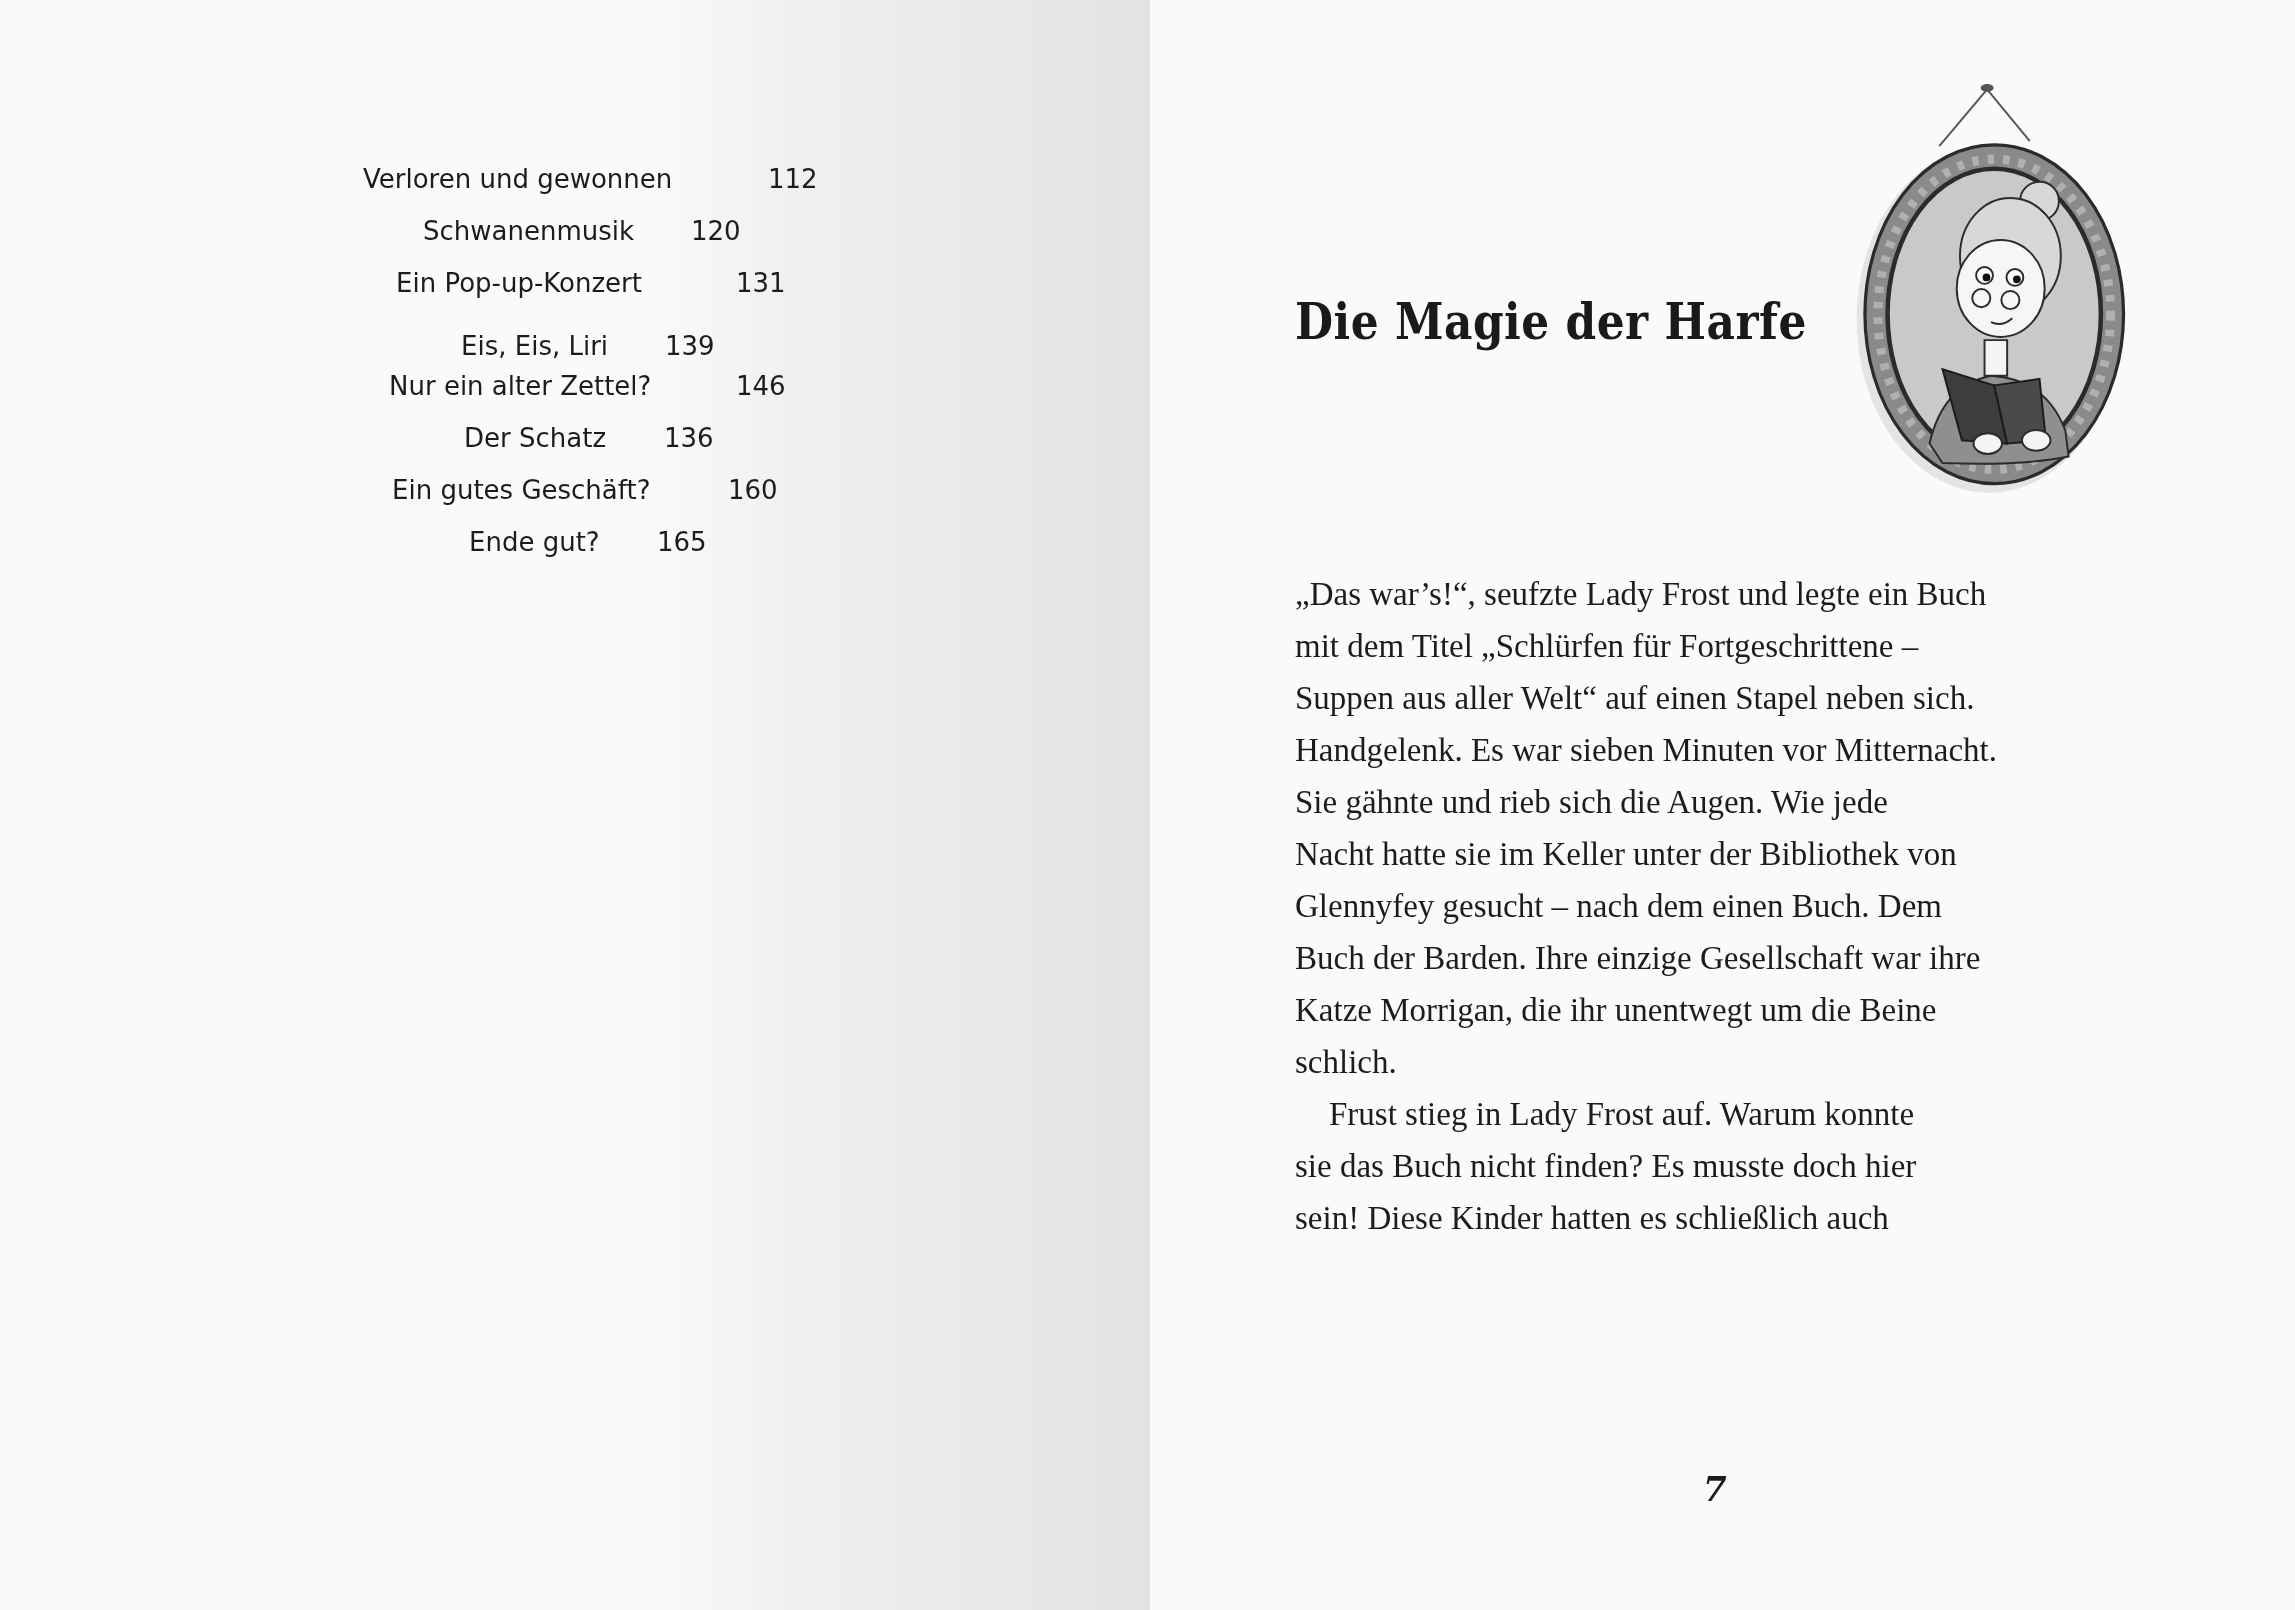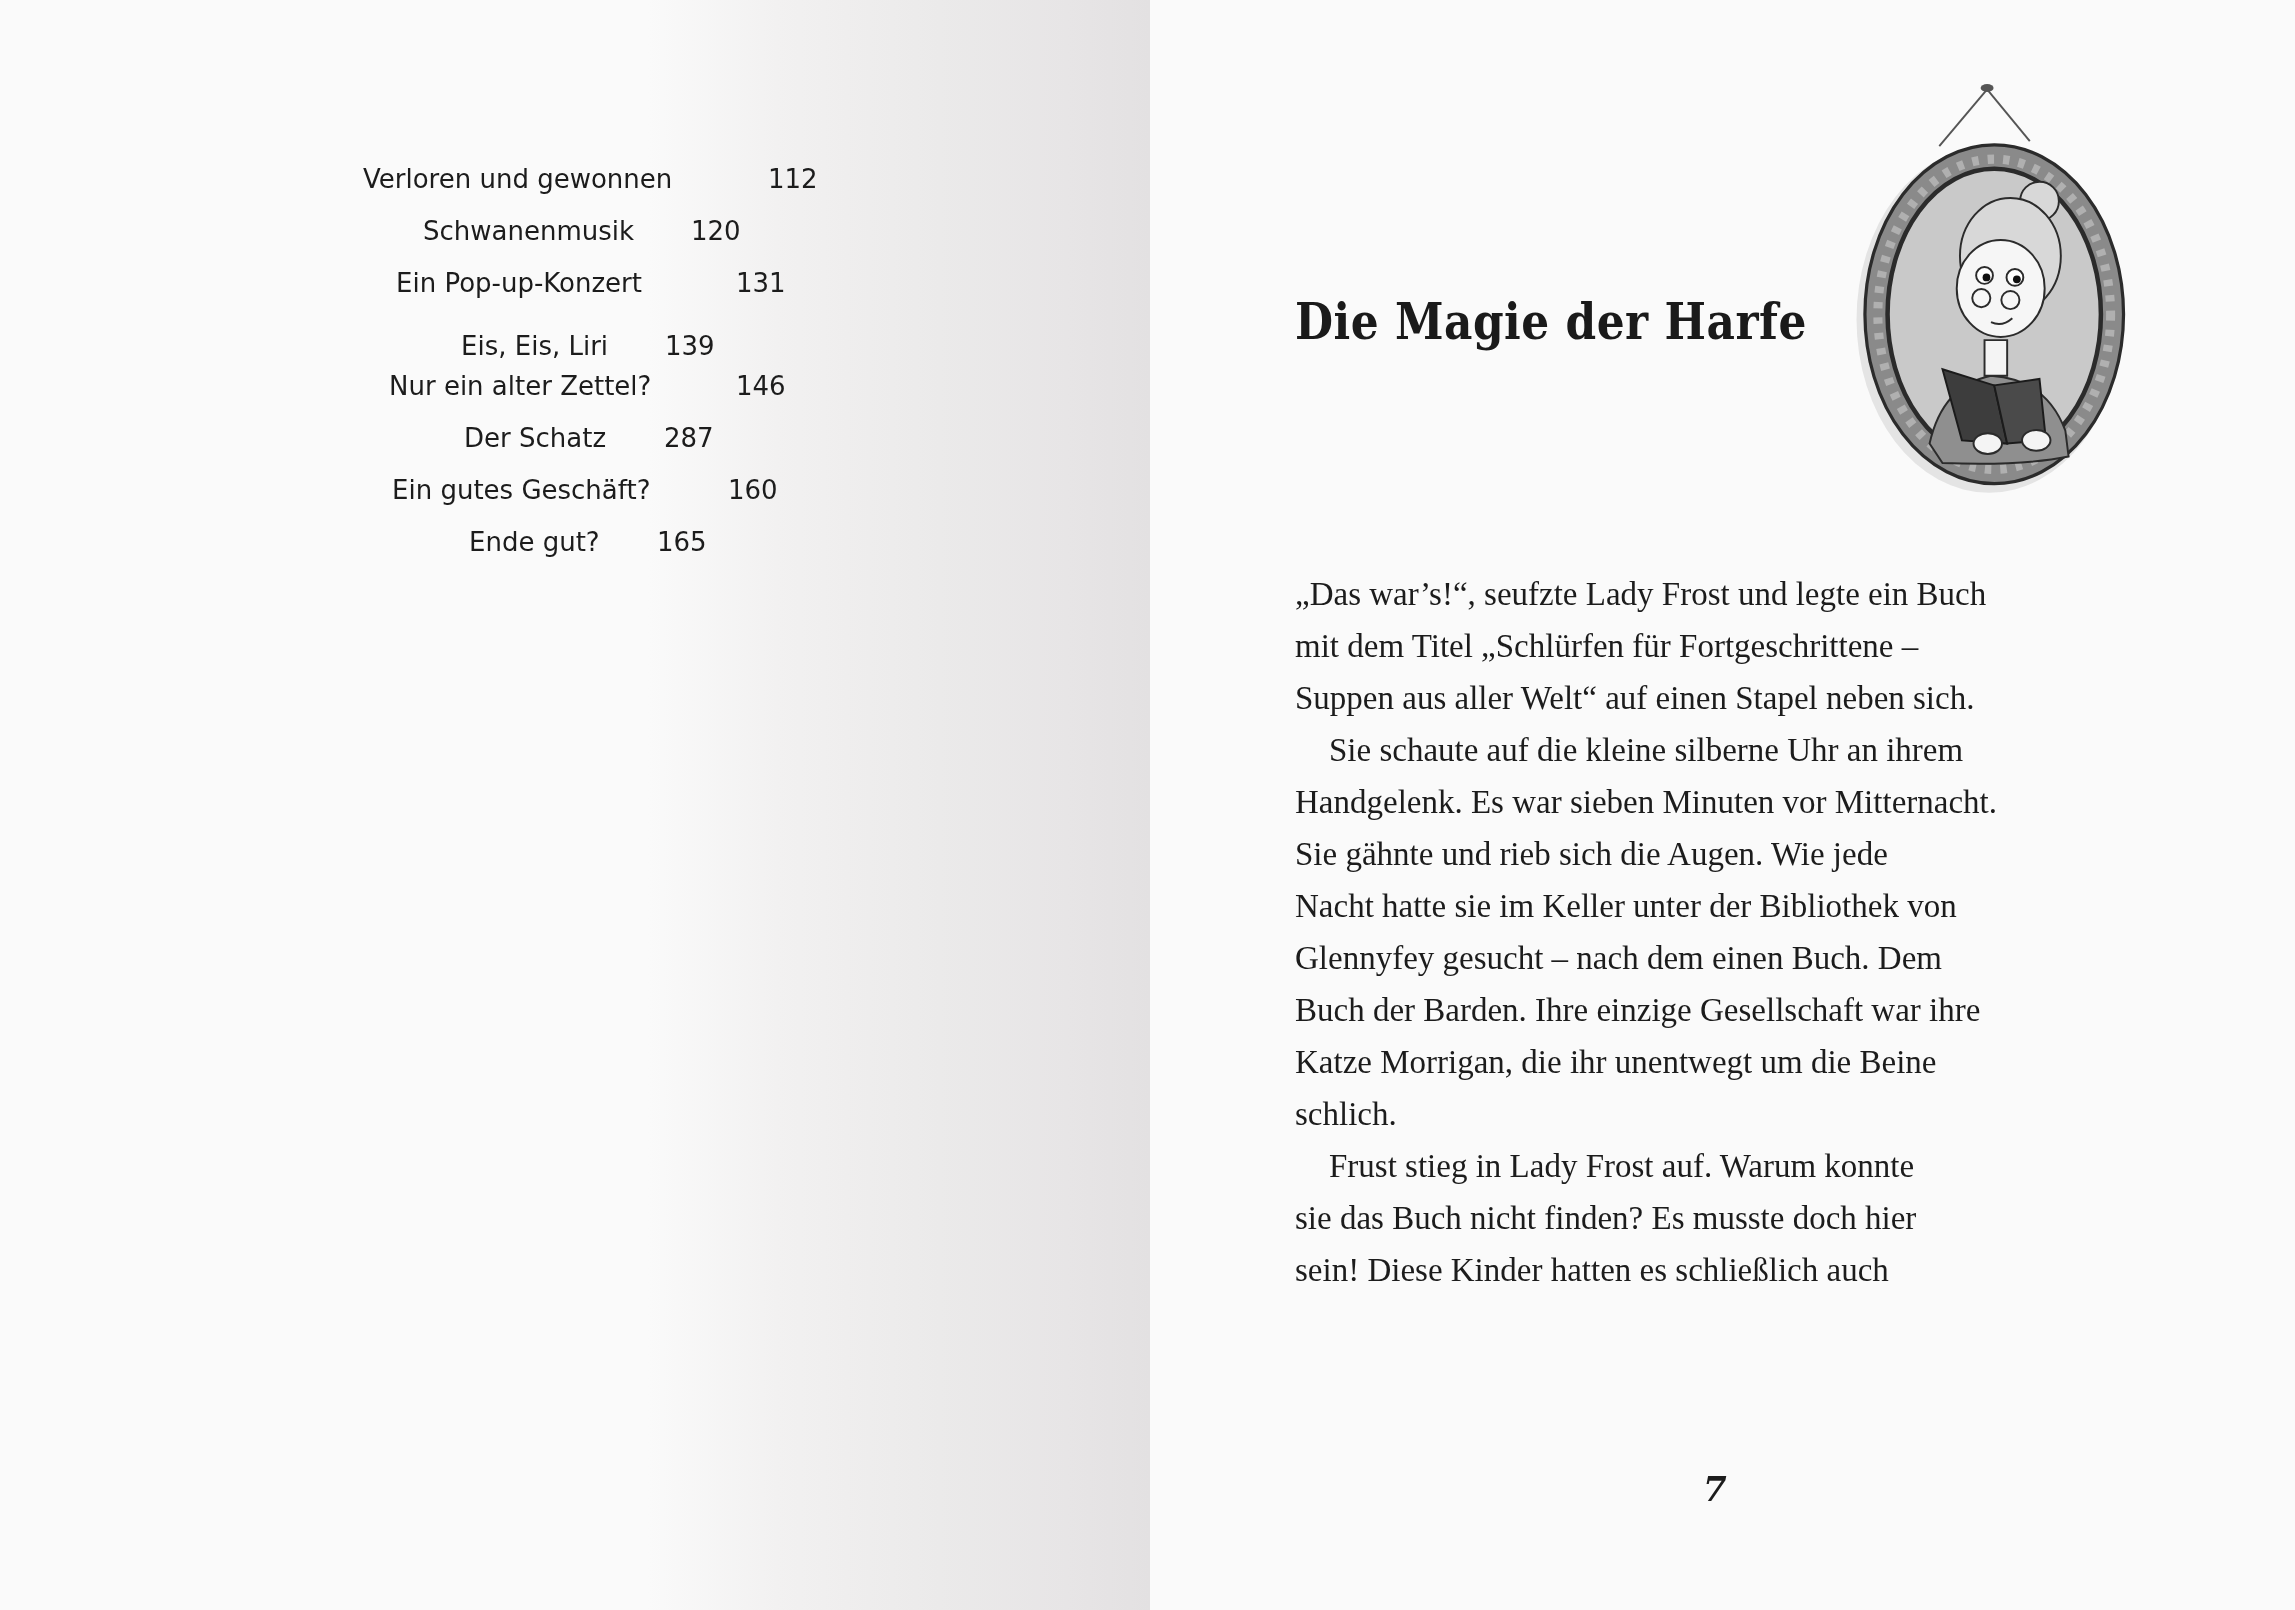--- a/index.html
+++ b/index.html
@@ -38,21 +38,21 @@
     <div class="toc-row" style="top:167px">
       <span class="t" style="left:461px">Eis, Eis, Liri</span>
       <span class="n" style="left:665px">139</span>
     </div>
     <div class="toc-row" style="top:207px">
       <span class="t" style="left:389px">Nur ein alter Zettel?</span>
       <span class="n" style="left:736px">146</span>
     </div>
     <div class="toc-row" style="top:259px">
       <span class="t" style="left:464px">Der Schatz</span>
-      <span class="n" style="left:664px">287</span>
+      <span class="n" style="left:664px">136</span>
     </div>
     <div class="toc-row" style="top:311px">
       <span class="t" style="left:392px">Ein gutes Geschäft?</span>
       <span class="n" style="left:728px">160</span>
     </div>
     <div class="toc-row" style="top:363px">
       <span class="t" style="left:469px">Ende gut?</span>
       <span class="n" style="left:657px">165</span>
     </div>
   </div>
@@ -99,21 +99,20 @@
   <path d="M220 470 L290 460 L300 555 L240 560 Z" fill="#4a4a4a" stroke="#1b1b1b" stroke-width="3"></path>
 
   <ellipse cx="210" cy="560" rx="22" ry="16" fill="#f4f4f4" stroke="#2b2b2b" stroke-width="3"></ellipse>
   <ellipse cx="285" cy="555" rx="22" ry="16" fill="#f4f4f4" stroke="#2b2b2b" stroke-width="3"></ellipse>
 </svg>
 
 <div class="body-text">
   <div class="line">„Das war’s!“, seufzte Lady Frost und legte ein Buch</div>
   <div class="line">mit dem Titel „Schlürfen für Fortgeschrittene –</div>
   <div class="line">Suppen aus aller Welt“ auf einen Stapel neben sich.</div>
-  <div class="line indent">Sie schaute auf die kleine silberne Uhr an ihrem</div>
   <div class="line">Handgelenk. Es war sieben Minuten vor Mitternacht.</div>
   <div class="line">Sie gähnte und rieb sich die Augen. Wie jede</div>
   <div class="line">Nacht hatte sie im Keller unter der Bibliothek von</div>
   <div class="line">Glennyfey gesucht – nach dem einen Buch. Dem</div>
   <div class="line">Buch der Barden. Ihre einzige Gesellschaft war ihre</div>
   <div class="line">Katze Morrigan, die ihr unentwegt um die Beine</div>
   <div class="line">schlich.</div>
   <div class="line indent">Frust stieg in Lady Frost auf. Warum konnte</div>
   <div class="line">sie das Buch nicht finden? Es musste doch hier</div>
   <div class="line">sein! Diese Kinder hatten es schließlich auch</div>

